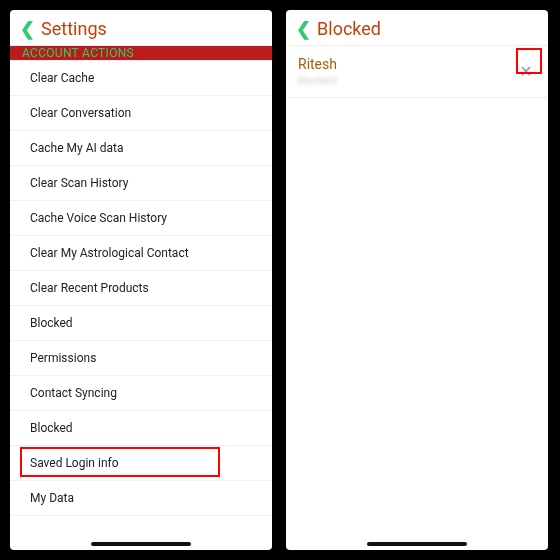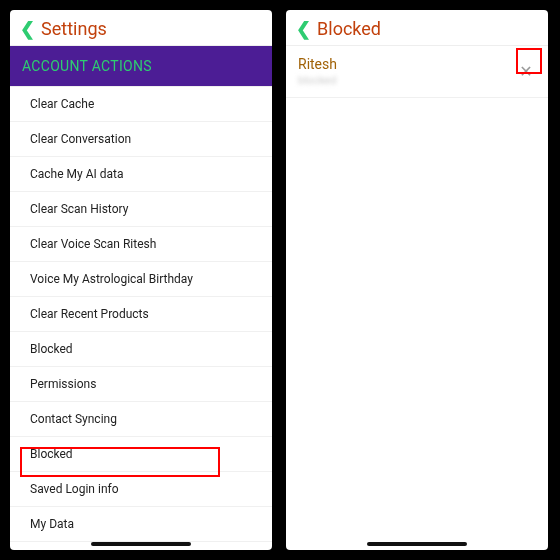--- a/index.html
+++ b/index.html
@@ -32,24 +32,24 @@
       color: #2ecc71;
       font-size: 18px;
       font-weight: bold;
     }
     .nav-title {
       color: #c2410c;
       font-size: 18px;
       font-weight: 400;
     }
     .section-header {
-      font-size: 14px;
+      font-size: 12px;
       color: #2ecc71;
-      padding: 12px 12px;
-      background: #4c1d95;
+      padding: 0 12px;
+      background: #b91c1c;
       border-top: 1px solid #eee;
       border-bottom: 1px solid #eee;
       letter-spacing: 0.3px;
     }
     .list {
       flex: 1;
       overflow: hidden;
     }
     .list-item {
       font-size: 12px;
@@ -124,22 +124,22 @@
   <div class="nav-header">
     <span class="chevron-left">❮</span>
     <span class="nav-title">Settings</span>
   </div>
   <div class="section-header">ACCOUNT ACTIONS</div>
   <div class="list">
     <div class="list-item"><span>Clear Cache</span></div>
     <div class="list-item"><span>Clear Conversation</span></div>
     <div class="list-item"><span>Cache My AI data</span></div>
     <div class="list-item"><span>Clear Scan History</span></div>
-    <div class="list-item"><span>Clear Voice Scan Ritesh</span></div>
-    <div class="list-item"><span>Voice My Astrological Birthday</span></div>
+    <div class="list-item"><span>Cache Voice Scan History</span></div>
+    <div class="list-item"><span>Clear My Astrological Contact</span></div>
     <div class="list-item"><span>Clear Recent Products</span></div>
     <div class="list-item"><span>Blocked</span></div>
     <div class="list-item"><span>Permissions</span></div>
     <div class="list-item"><span>Contact Syncing</span></div>
     <div class="list-item"><span>Blocked</span></div>
     <div class="list-item"><span>Saved Login info</span></div>
     <div class="list-item"><span>My Data</span></div>
 
   </div>
   <div class="highlight-red hl-blocked"></div>

